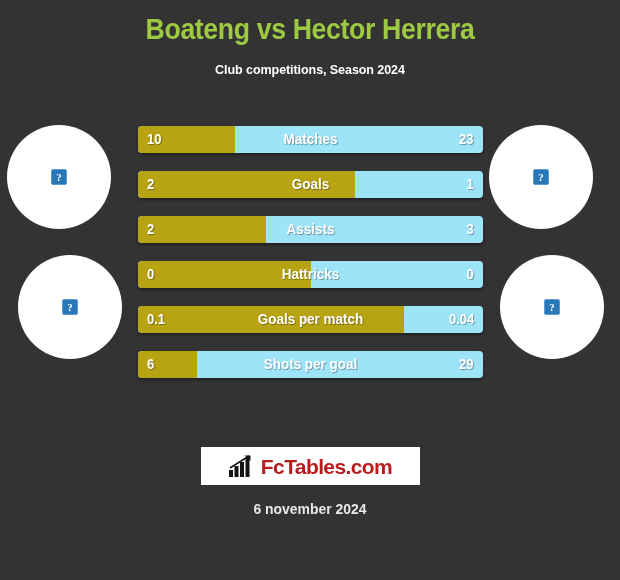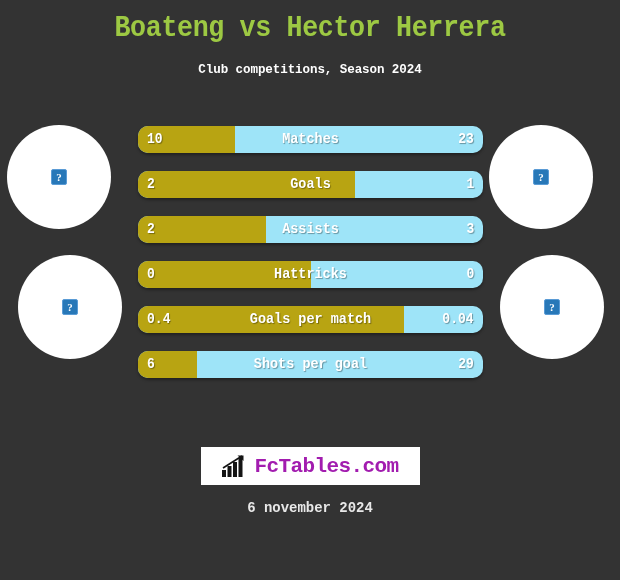--- a/index.html
+++ b/index.html
@@ -12,21 +12,20 @@
     background: #333333;
     font-family: "Liberation Sans", sans-serif;
     overflow: hidden;
     position: relative;
   }
 
   .page {
     width: 620px;
     height: 580px;
     position: relative;
-    font-family: Liberation Mono, monospace;
   }
 
   
   .title {
     text-align: center;
     color: #9dc943;
     font-size: 29px;
     font-weight: bold;
     letter-spacing: -0.4px;
     padding-top: 12px;
@@ -85,21 +84,21 @@
   .bars {
     position: absolute;
     left: 138px;
     top: 126px;
     width: 345px;
   }
   .bar-row {
     position: relative;
     height: 27px;
     margin-bottom: 18px;
-    border-radius: 10px;
+    border-radius: 4px;
     overflow: hidden;
     background: #9ee4f8;
     box-shadow: 0 2px 3px rgba(0,0,0,0.35);
   }
   .bar-fill {
     position: absolute;
     left: 0; top: 0; bottom: 0;
     background: #b8a412;
   }
   .bar-left, .bar-right, .bar-label {
@@ -130,21 +129,21 @@
     width: 219px;
     height: 38px;
     background: #ffffff;
     display: flex;
     align-items: center;
     justify-content: center;
     gap: 6px;
   }
   .logo-icon { display: block; }
   .logo-text {
-    color: #a21caf;
+    color: #b91c1c;
     font-size: 21px;
     font-weight: bold;
     letter-spacing: -0.6px;
     line-height: 1;
   }
   .date {
     position: absolute;
     left: 0; right: 0;
     top: 500px;
     text-align: center;
@@ -195,21 +194,21 @@
         <span class="bar-right">3</span>
       </div>
       <div class="bar-row">
         <div class="bar-fill" style="width: 50%; background: rgb(184, 164, 18);"></div>
         <span class="bar-left">0</span>
         <span class="bar-label">Hattricks</span>
         <span class="bar-right">0</span>
       </div>
       <div class="bar-row">
         <div class="bar-fill" style="width: 77%; background: rgb(184, 164, 18);"></div>
-        <span class="bar-left">0.4</span>
+        <span class="bar-left">0.1</span>
         <span class="bar-label">Goals per match</span>
         <span class="bar-right">0.04</span>
       </div>
       <div class="bar-row">
         <div class="bar-fill" style="width: 17%; background: rgb(184, 164, 18);"></div>
         <span class="bar-left">6</span>
         <span class="bar-label">Shots per goal</span>
         <span class="bar-right">29</span>
       </div>
     </div>

